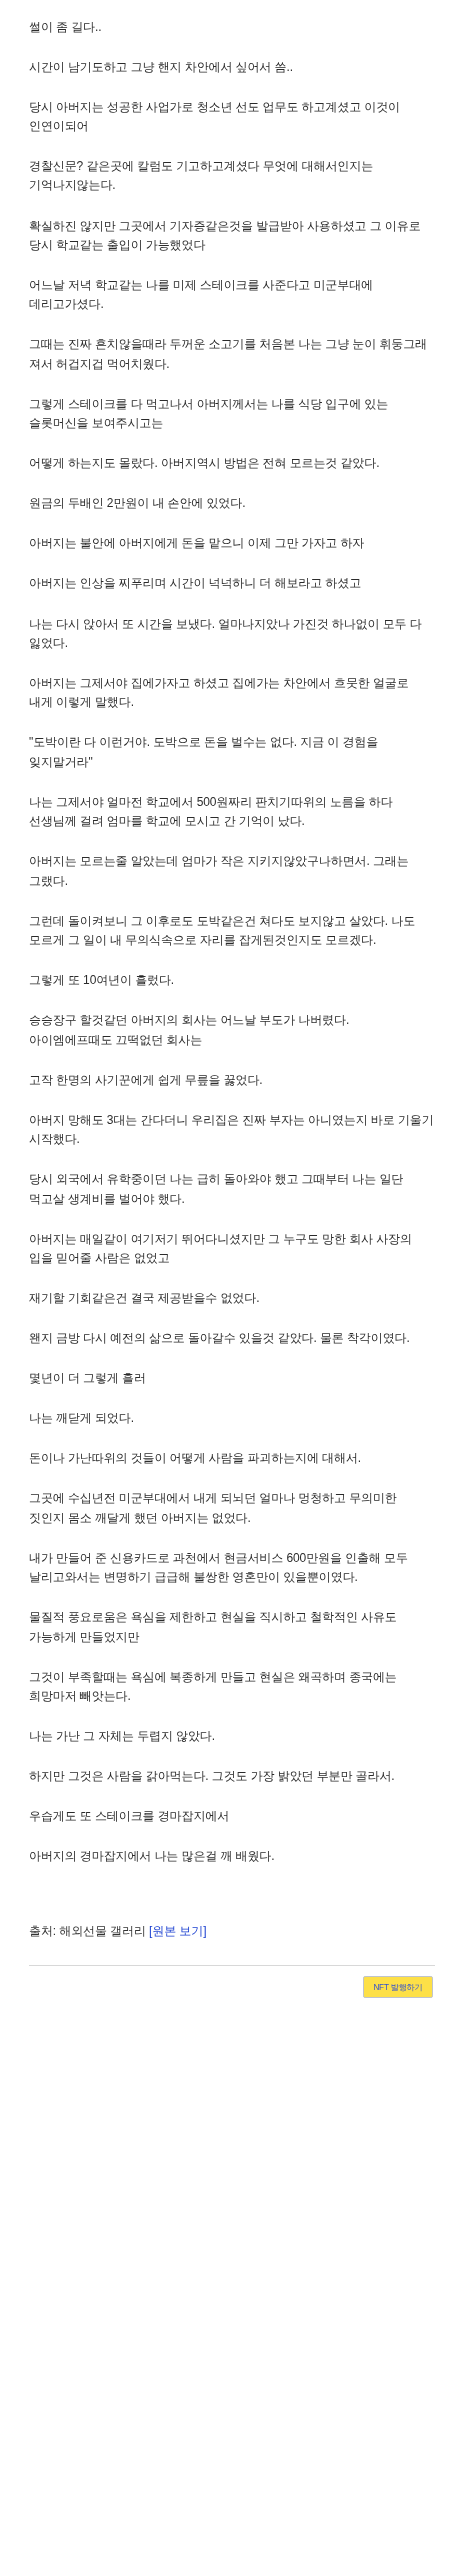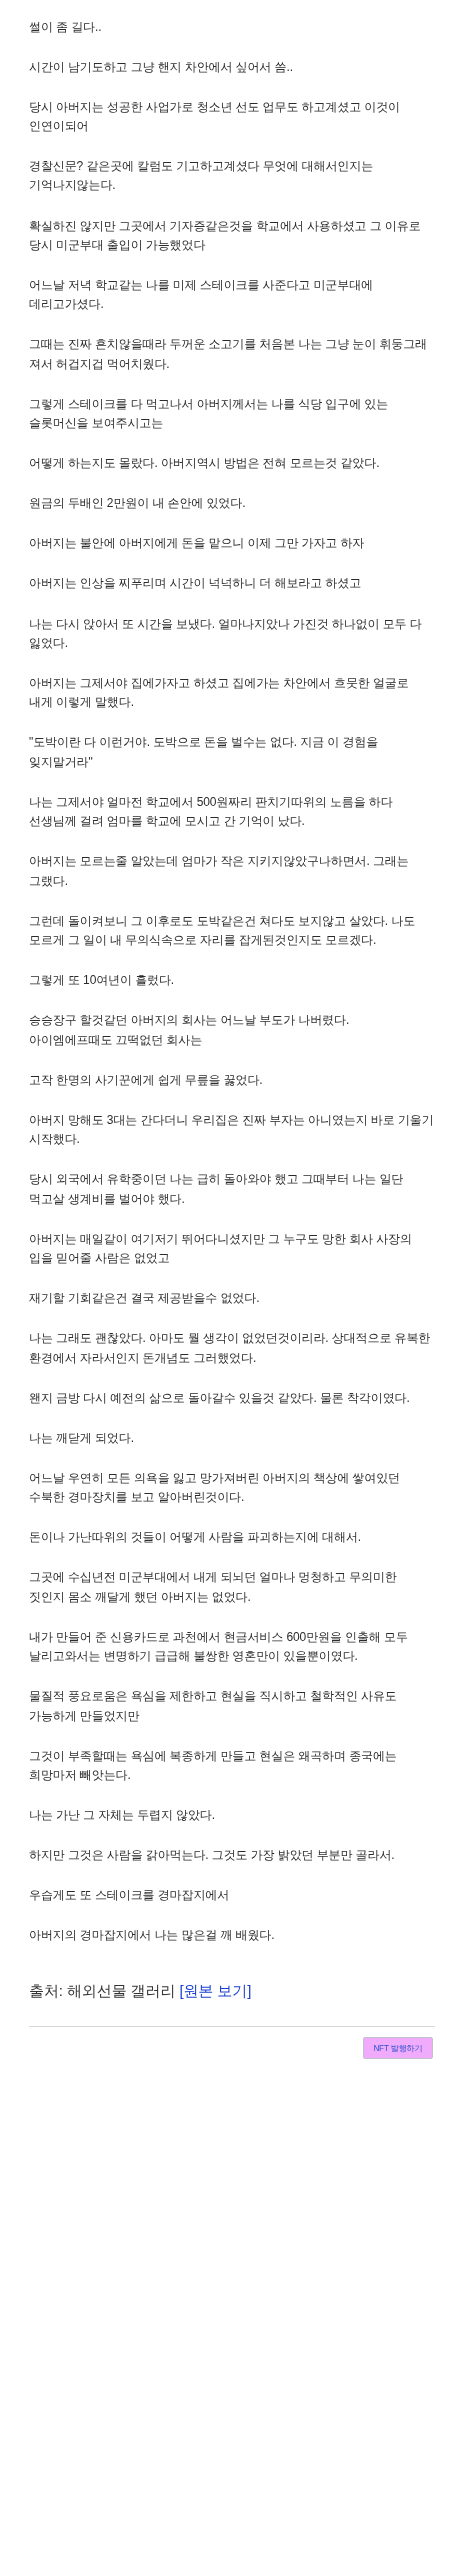--- a/index.html
+++ b/index.html
@@ -22,84 +22,83 @@
   .para {
     font-size: 12px;
     line-height: 1.62;
     color: #2b2b2b;
     margin: 0 0 20.6px 0;
     letter-spacing: -0.1px;
     white-space: pre-wrap;
     word-break: keep-all;
   }
   .source-row {
-    margin-top: 36px;
-    font-size: 15px;
+    margin-top: 56px;
+    font-size: 12px;
     color: #333333;
     letter-spacing: -0.1px;
   }
   .source-link {
     color: #1a3fd0;
     text-decoration: none;
   }
   .footer-bar {
     margin-top: 25px;
     border-top: 0.5px solid #d8d8d8;
     padding-top: 10.3px;
     display: flex;
     justify-content: flex-end;
     align-items: center;
     padding-right: 2.1px;
   }
   .nft-button {
     border: 0.5px solid #bfc4cc;
-    background: #f0abfc;
+    background: #fde047;
     color: #2f4fd0;
     font-size: 8.2px;
     padding: 4.6px 9.3px;
     border-radius: 2.1px;
     cursor: pointer;
     font-family: "Liberation Sans", sans-serif;
     letter-spacing: -0.2px;
   }
 </style>
 </head>
 <body>
 
 <div class="page">
   <div id="body-root">
       <p class="para">썰이 좀 길다..</p>
       <p class="para">시간이 남기도하고 그냥 핸지 차안에서 싶어서 씀..</p>
       <p class="para">당시 아버지는 성공한 사업가로 청소년 선도 업무도 하고계셨고 이것이 인연이되어</p>
       <p class="para">경찰신문? 같은곳에 칼럼도 기고하고계셨다 무엇에 대해서인지는 기억나지않는다.</p>
-      <p class="para">확실하진 않지만 그곳에서 기자증같은것을 학교에서 사용하셨고 그 이유로 당시 미군부대 출입이 가능했었다</p>
+      <p class="para">확실하진 않지만 그곳에서 기자증같은것을 발급받아 사용하셨고 그 이유로 당시 학교같는 출입이 가능했었다</p>
       <p class="para">어느날 저녁 학교같는 나를 미제 스테이크를 사준다고 미군부대에 데리고가셨다.</p>
       <p class="para">그때는 진짜 흔치않을때라 두꺼운 소고기를 처음본 나는 그냥 눈이 휘둥그래 져서 허겁지겁 먹어치웠다.</p>
       <p class="para">그렇게 스테이크를 다 먹고나서 아버지께서는 나를 식당 입구에 있는 슬롯머신을 보여주시고는</p>
       <p class="para">어떻게 하는지도 몰랐다. 아버지역시 방법은 전혀 모르는것 같았다.</p>
       <p class="para">원금의 두배인 2만원이 내 손안에 있었다.</p>
       <p class="para">아버지는 불안에 아버지에게 돈을 맡으니 이제 그만 가자고 하자</p>
       <p class="para">아버지는 인상을 찌푸리며 시간이 넉넉하니 더 해보라고 하셨고</p>
       <p class="para">나는 다시 앉아서 또 시간을 보냈다. 얼마나지았나 가진것 하나없이 모두 다 잃었다.</p>
       <p class="para">아버지는 그제서야 집에가자고 하셨고 집에가는 차안에서 흐뭇한 얼굴로 내게 이렇게 말했다.</p>
       <p class="para">"도박이란 다 이런거야. 도박으로 돈을 벌수는 없다. 지금 이 경험을 잊지말거라"</p>
       <p class="para">나는 그제서야 얼마전 학교에서 500원짜리 판치기따위의 노름을 하다 선생님께 걸려 엄마를 학교에 모시고 간 기억이 났다.</p>
       <p class="para">아버지는 모르는줄 알았는데 엄마가 작은 지키지않았구나하면서. 그래는 그랬다.</p>
       <p class="para">그런데 돌이켜보니 그 이후로도 도박같은건 쳐다도 보지않고 살았다. 나도 모르게 그 일이 내 무의식속으로 자리를 잡게된것인지도 모르겠다.</p>
       <p class="para">그렇게 또 10여년이 흘렀다.</p>
       <p class="para">승승장구 할것같던 아버지의 회사는 어느날 부도가 나버렸다. 아이엠에프때도 끄떡없던 회사는</p>
       <p class="para">고작 한명의 사기꾼에게 쉽게 무릎을 꿇었다.</p>
       <p class="para">아버지 망해도 3대는 간다더니 우리집은 진짜 부자는 아니였는지 바로 기울기 시작했다.</p>
       <p class="para">당시 외국에서 유학중이던 나는 급히 돌아와야 했고 그때부터 나는 일단 먹고살 생계비를 벌어야 했다.</p>
       <p class="para">아버지는 매일같이 여기저기 뛰어다니셨지만 그 누구도 망한 회사 사장의 입을 믿어줄 사람은 없었고</p>
       <p class="para">재기할 기회같은건 결국 제공받을수 없었다.</p>
-      <p class="para">나는 그래도 괜찮았다. 아마도 뭘 생각이 없었던것이리라. 상대적으로 유복한 환경에서 자라서인지 돈개념도 그러했었다.</p>
       <p class="para">왠지 금방 다시 예전의 삶으로 돌아갈수 있을것 같았다. 물론 착각이였다.</p>
+      <p class="para">몇년이 더 그렇게 흘러</p>
       <p class="para">나는 깨닫게 되었다.</p>
-      <p class="para">어느날 우연히 모든 의욕을 잃고 망가져버린 아버지의 책상에 쌓여있던 수북한 경마장치를 보고 알아버린것이다.</p>
       <p class="para">돈이나 가난따위의 것들이 어떻게 사람을 파괴하는지에 대해서.</p>
       <p class="para">그곳에 수십년전 미군부대에서 내게 되뇌던 얼마나 멍청하고 무의미한 짓인지 몸소 깨달게 했던 아버지는 없었다.</p>
       <p class="para">내가 만들어 준 신용카드로 과천에서 현금서비스 600만원을 인출해 모두 날리고와서는 변명하기 급급해 불쌍한 영혼만이 있을뿐이였다.</p>
       <p class="para">물질적 풍요로움은 욕심을 제한하고 현실을 직시하고 철학적인 사유도 가능하게 만들었지만</p>
       <p class="para">그것이 부족할때는 욕심에 복종하게 만들고 현실은 왜곡하며 종국에는 희망마저 빼앗는다.</p>
       <p class="para">나는 가난 그 자체는 두렵지 않았다.</p>
       <p class="para">하지만 그것은 사람을 갉아먹는다. 그것도 가장 밝았던 부분만 골라서.</p>
       <p class="para">우습게도 또 스테이크를 경마잡지에서</p>
       <p class="para">아버지의 경마잡지에서 나는 많은걸 깨 배웠다.</p>
     </div>

